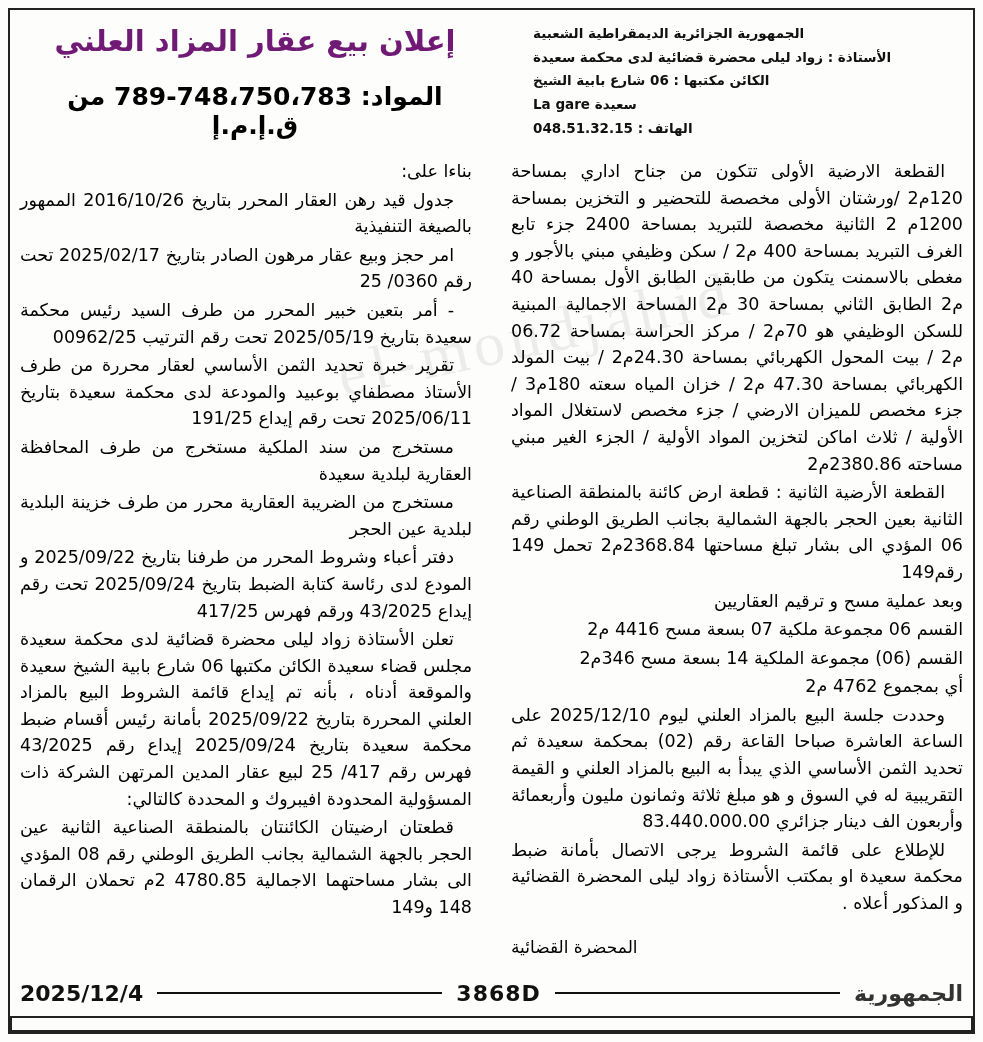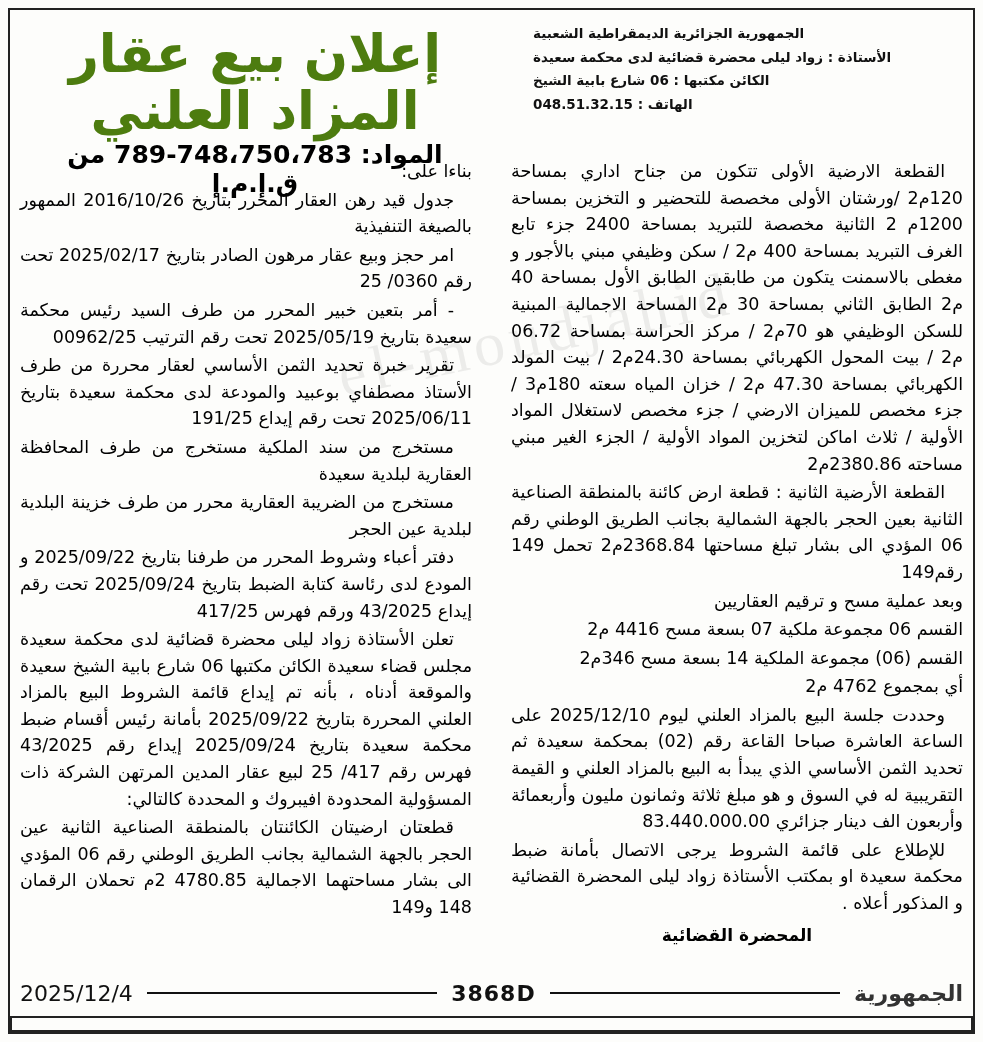--- a/index.html
+++ b/index.html
@@ -73,30 +73,30 @@
     height: 130px;
   }
   .header-left {
     width: 470px;
     padding-top: 8px;
     text-align: center;
   }
   .main-title {
     font-family: "DejaVu Sans", sans-serif;
     font-weight: bold;
-    font-size: 52px;
+    font-size: 29px;
     line-height: 1.1;
     letter-spacing: -1px;
-    color: #4d7c0f;
+    color: #701a75;
   }
   .sub-title {
     font-family: "DejaVu Sans", sans-serif;
     font-weight: bold;
     font-size: 25px;
-    margin-top: 0;
+    margin-top: 24px;
     color: #000;
   }
   .header-right {
     width: 430px;
     text-align: left;
     font-family: "DejaVu Sans", sans-serif;
     font-size: 13.5px;
     line-height: 1.75;
     font-weight: bold;
     color: #111;
@@ -135,21 +135,21 @@
     left: 20px;
     right: 20px;
     bottom: 34px;
     height: 30px;
     display: flex;
     align-items: center;
     justify-content: space-between;
   }
   .footer-date {
     font-family: "DejaVu Sans", sans-serif;
-    font-weight: normal;
+    font-weight: bold;
     font-size: 22px;
   }
   .footer-code {
     font-family: "DejaVu Sans", sans-serif;
     font-weight: bold;
     font-size: 22px;
     letter-spacing: 1px;
   }
   .footer-paper {
     font-family: "DejaVu Sans", sans-serif;
@@ -159,43 +159,44 @@
   }
   .rule {
     flex: 1;
     height: 2px;
     background: #111;
     margin: 0 14px;
   }
   .sig {
     font-family: "DejaVu Sans", sans-serif;
     font-size: 17px;
-    font-weight: bold;
-    text-align: center;
-    margin-top: 6px;
+    font-weight: normal;
+    text-align: left;
+    margin-top: 18px;
   }
 </style>
 </head>
 <body>
 
 <div class="page">
 
   <div class="watermark">el-moudjahid</div>
 
   <div class="outer-frame"></div>
   <div class="inner-strip"></div>
 
   <div class="content">
 
     <div class="header">
 
       <div class="header-right">
         <div class="line">الجمهورية الجزائرية الديمقراطية الشعبية</div>
         <div class="line">الأستاذة : زواد ليلى محضرة قضائية لدى محكمة سعيدة</div>
         <div class="line">الكائن مكتبها : 06 شارع بابية الشيخ</div>
+        <div class="line">سعيدة La gare</div>
         <div class="line">الهاتف : 048.51.32.15</div>
       </div>
 
       <div class="header-left">
         <div class="main-title">إعلان بيع عقار المزاد العلني</div>
         <div class="sub-title">المواد: 748،750،783-789 من ق.إ.م.إ</div>
       </div>
 
     </div>
 
@@ -216,21 +217,21 @@
       <div class="col col-right">
         <p>بناءا على:</p>
         <p class="p-indent">جدول قيد رهن العقار المحرر بتاريخ 2016/10/26 الممهور بالصيغة التنفيذية</p>
         <p class="p-indent">امر حجز وبيع عقار مرهون الصادر بتاريخ 2025/02/17 تحت رقم 0360/ 25</p>
         <p class="p-indent">- أمر بتعين خبير المحرر من طرف السيد رئيس محكمة سعيدة بتاريخ 2025/05/19 تحت رقم الترتيب 00962/25</p>
         <p class="p-indent">تقرير خبرة تحديد الثمن الأساسي لعقار محررة من طرف الأستاذ مصطفاي بوعبيد والمودعة لدى محكمة سعيدة بتاريخ 2025/06/11 تحت رقم إيداع 191/25</p>
         <p class="p-indent">مستخرج من سند الملكية مستخرج من طرف المحافظة العقارية لبلدية سعيدة</p>
         <p class="p-indent">مستخرج من الضريبة العقارية محرر من طرف خزينة البلدية لبلدية عين الحجر</p>
         <p class="p-indent">دفتر أعباء وشروط المحرر من طرفنا بتاريخ 2025/09/22 و المودع لدى رئاسة كتابة الضبط بتاريخ 2025/09/24 تحت رقم إيداع 43/2025 ورقم فهرس 417/25</p>
         <p class="p-indent">تعلن الأستاذة زواد ليلى محضرة قضائية لدى محكمة سعيدة مجلس قضاء سعيدة الكائن مكتبها 06 شارع بابية الشيخ سعيدة والموقعة أدناه ، بأنه تم إيداع قائمة الشروط البيع بالمزاد العلني المحررة بتاريخ 2025/09/22 بأمانة رئيس أقسام ضبط محكمة سعيدة بتاريخ 2025/09/24 إيداع رقم 43/2025 فهرس رقم 417/ 25 لبيع عقار المدين المرتهن الشركة ذات المسؤولية المحدودة افيبروك و المحددة كالتالي:</p>
-        <p class="p-indent">قطعتان ارضيتان الكائنتان بالمنطقة الصناعية الثانية عين الحجر بالجهة الشمالية بجانب الطريق الوطني رقم 06 المؤدي الى بشار مساحتهما الاجمالية 4780.85 2م تحملان الرقمان 148 و149</p>
+        <p class="p-indent">قطعتان ارضيتان الكائنتان بالمنطقة الصناعية الثانية عين الحجر بالجهة الشمالية بجانب الطريق الوطني رقم 08 المؤدي الى بشار مساحتهما الاجمالية 4780.85 2م تحملان الرقمان 148 و149</p>
       </div>
 
     </div>
   </div>
 
   <div class="footer">
     <div class="footer-paper">الجمهورية</div>
     <div class="rule"></div>
     <div class="footer-code">3868D</div>
     <div class="rule"></div>

